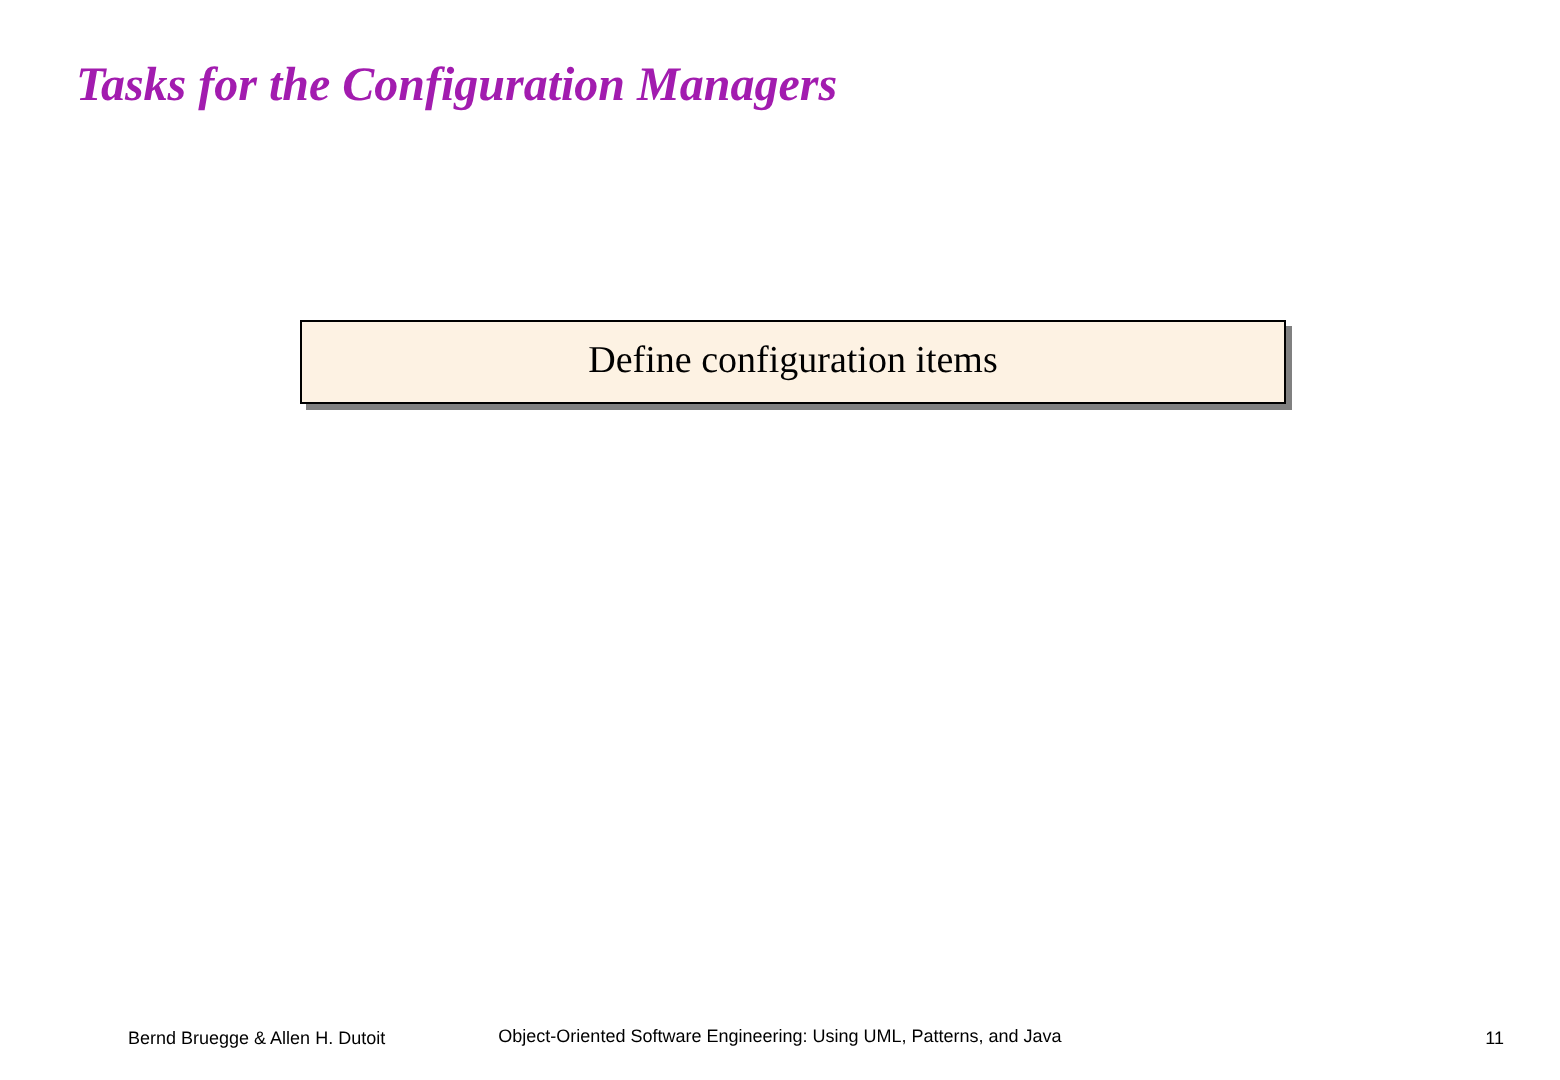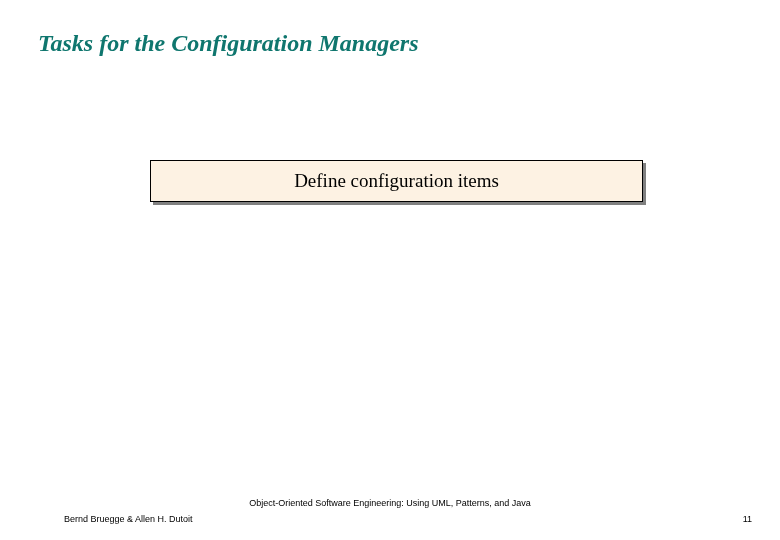--- a/index.html
+++ b/index.html
@@ -15,21 +15,21 @@
       position: relative;
       overflow: hidden;
     }
     .slide-title {
       position: absolute;
       top: 30px;
       left: 38px;
       font-size: 24px;
       font-weight: bold;
       font-style: italic;
-      color: #0f766e;
+      color: #a21caf;
     }
     .task-box-wrapper {
       position: absolute;
       top: 160px;
       left: 150px;
       width: 493px;
       height: 42px;
     }
     .task-box-shadow {
       position: absolute;
@@ -67,21 +67,21 @@
     }
     .footer-left {
       position: absolute;
       left: 64px;
       bottom: 0;
     }
     .footer-center {
       position: absolute;
       left: 50%;
       transform: translateX(-50%);
-      bottom: 16px;
+      bottom: 1px;
       white-space: nowrap;
       margin-top: 40px;
     }
     .footer-right {
       position: absolute;
       right: 28px;
       bottom: 0;
       text-align: center;
     }
   </style>

